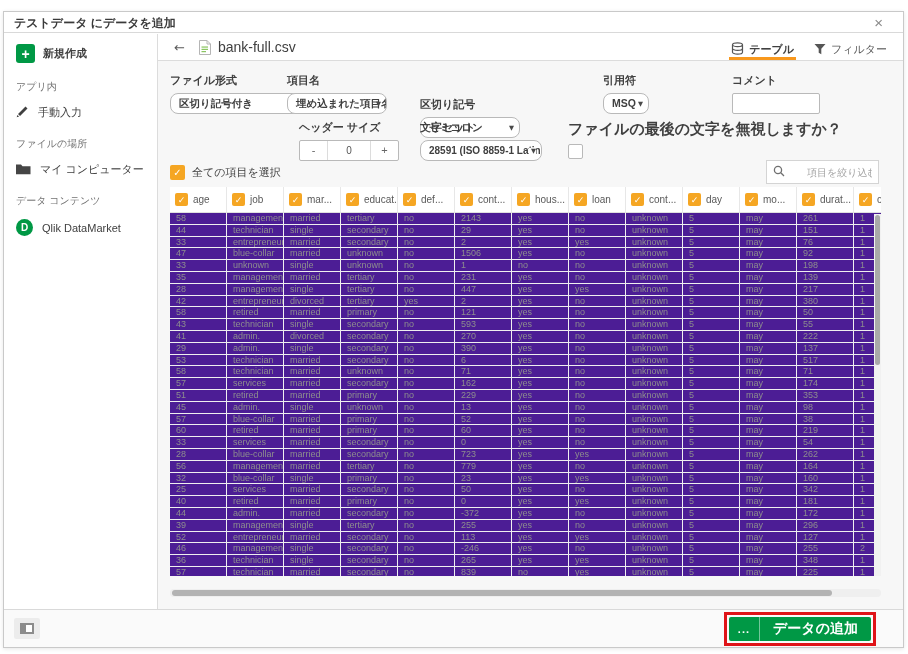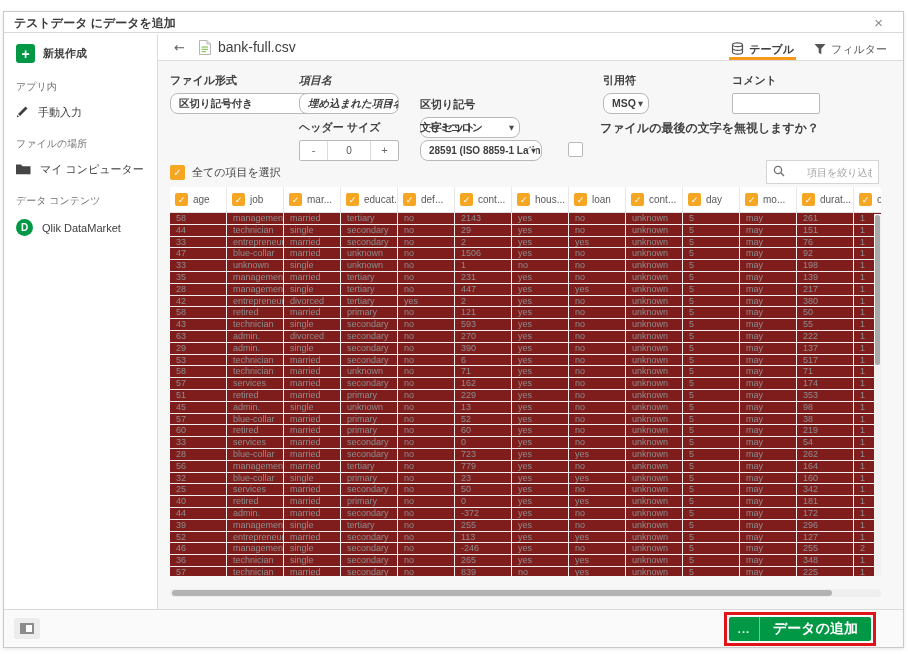--- a/index.html
+++ b/index.html
@@ -56,21 +56,21 @@
   .sel-lbl { font-size:11px; color:#404040; }
   .search { position:absolute; right:24px; top:3px; width:113px; height:24px; background:#fff; border:1px solid #d4d4d4;
             display:flex; align-items:center; padding:0 6px; gap:22px; }
   .search input { border:none; outline:none; background:transparent; width:100%; font-size:10px; color:#404040; font-family:"Liberation Sans",sans-serif; }
   .search input::placeholder { color:#a3a3a3; }
   
   .tablewrap { position:absolute; left:12px; top:153px; width:711px; height:389px; overflow:hidden; background:#fff; }
   .thead { display:flex; height:26px; background:#fff; border-bottom:1px solid #e0e0e0; }
   .th { width:57px; flex:none; display:flex; align-items:center; gap:5px; padding-left:5px; border-right:1px solid #e7e7e7;
         font-size:10px; color:#595959; overflow:hidden; white-space:nowrap; }
-  .tr { display:flex; height:11.8px; background:#7f1d1d; border-bottom:1px solid #efefef; }
+  .tr { display:flex; height:11.8px; background:#4c1d95; border-bottom:1px solid #efefef; }
   .td { width:57px; flex:none; font-size:9px; line-height:11px; color:#8e8e8e; padding-left:6px; overflow:hidden; white-space:nowrap; border-right:1px solid #f0f0f0; }
   .vscroll { position:absolute; right:0; top:27px; bottom:0; width:7px; background:#f1f1f1; }
   .vthumb { position:absolute; top:1px; left:1px; width:5px; height:150px; background:#a9a9a9; border-radius:3px; }
   .hscroll { position:absolute; left:12px; top:555px; width:711px; height:8px; background:#efefef; border-radius:4px; }
   .hthumb { position:absolute; left:2px; top:1px; width:660px; height:6px; background:#b3b3b3; border-radius:3px; }
   
   .bottombar { position:absolute; left:0; right:0; bottom:0; height:38px; border-top:1px solid #d9d9d9; background:#fafafa; }
   .panel-toggle { position:absolute; left:10px; top:8px; width:26px; height:21px; background:#ececec; border-radius:2px;
                   display:flex; align-items:center; justify-content:center; cursor:pointer; }
   .pt-ico { width:14px; height:11px; border:2px solid #8c8c8c; border-left:6px solid #8c8c8c; background:#fff; display:inline-block; }
@@ -152,21 +152,21 @@
 
         <div class="settings">
           <div class="grp" style="left:12px;">
             <div class="lbl">ファイル形式</div>
             <div class="select" style="width:182px;">
               <span>区切り記号付き</span>
               <span class="caret">▼</span>
             </div>
           </div>
           <div class="grp" style="left:141px; left:141px;"></div>
-          <div class="grp" style="left:141px;font-style:italic;">
+          <div class="grp" style="left:129px;">
             <div class="lbl">項目名</div>
             <div class="select" style="width:100px;">
               <span>埋め込まれた項目名</span>
               <span class="caret">▼</span>
             </div>
           </div>
           <div class="grp" style="left:262px;margin-top:24px;">
             <div class="lbl">区切り記号</div>
             <div class="select" style="width:100px;">
               <span>セミコロン</span>
@@ -193,21 +193,21 @@
             </div>
           </div>
           <div class="grp2" style="left:262px;">
             <div class="lbl">文字セット</div>
             <div class="select" style="width:122px; font-size:10px;">
               <span>28591 (ISO 8859-1 Latin I)</span>
               <span class="caret" style="background:#fff; padding-left:2px;">▼</span>
             </div>
           </div>
           <div class="grp2" style="left:410px;">
-            <div class="lbl" style="font-size:12px;margin-left:32px;">ファイルの最後の文字を無視しますか？</div>
+            <div class="lbl" style="font-size:15px;">ファイルの最後の文字を無視しますか？</div>
             <span class="cb-empty"></span>
           </div>
         </div>
 
         <div class="selectrow">
           <span class="cb cb15">✓</span>
           <span class="sel-lbl">全ての項目を選択</span>
           <div class="search">
             <span><svg width="12" height="12" viewBox="0 0 12 12">
                   <circle cx="5" cy="5" r="3.6" fill="none" stroke="#707070" stroke-width="1.3"></circle>
@@ -417,21 +417,21 @@
                 <div class="td">593</div>
                 <div class="td">yes</div>
                 <div class="td">no</div>
                 <div class="td">unknown</div>
                 <div class="td">5</div>
                 <div class="td">may</div>
                 <div class="td">55</div>
                 <div class="td">1</div>
               </div>
               <div class="tr">
-                <div class="td">63</div>
+                <div class="td">41</div>
                 <div class="td">admin.</div>
                 <div class="td">divorced</div>
                 <div class="td">secondary</div>
                 <div class="td">no</div>
                 <div class="td">270</div>
                 <div class="td">yes</div>
                 <div class="td">no</div>
                 <div class="td">unknown</div>
                 <div class="td">5</div>
                 <div class="td">may</div>

